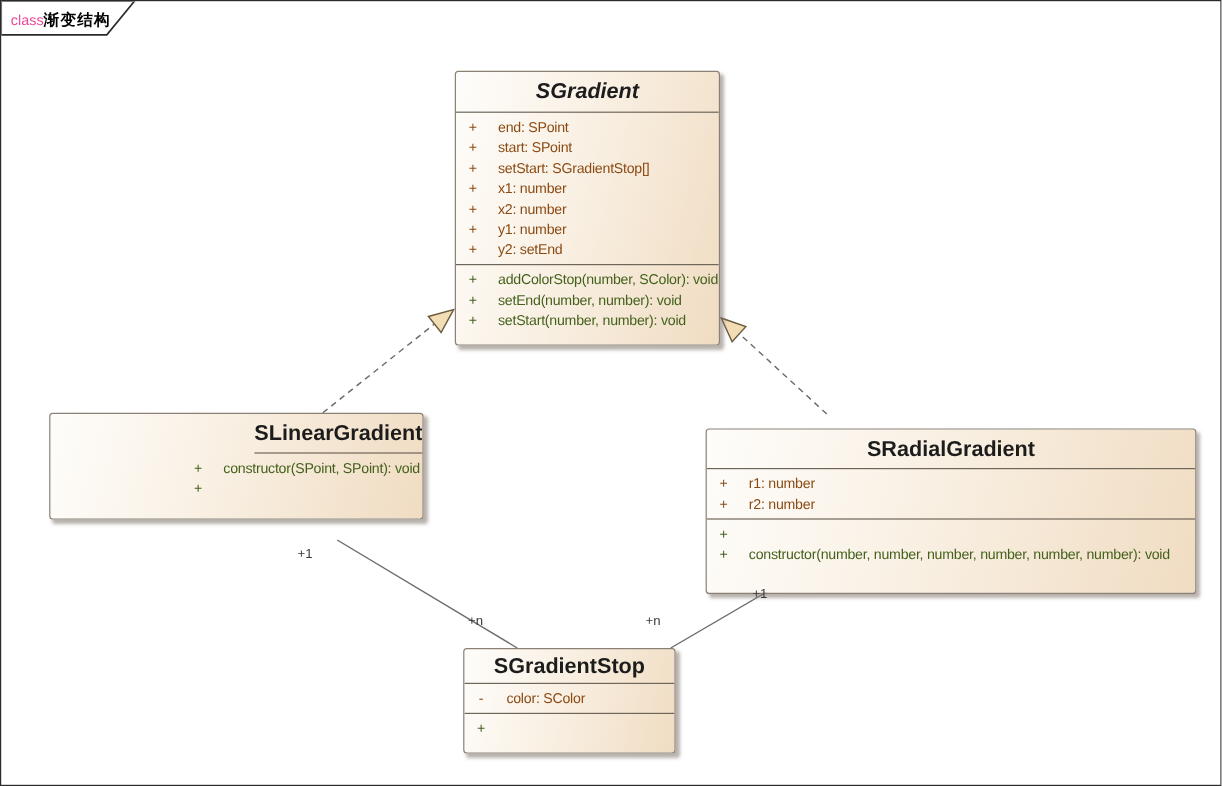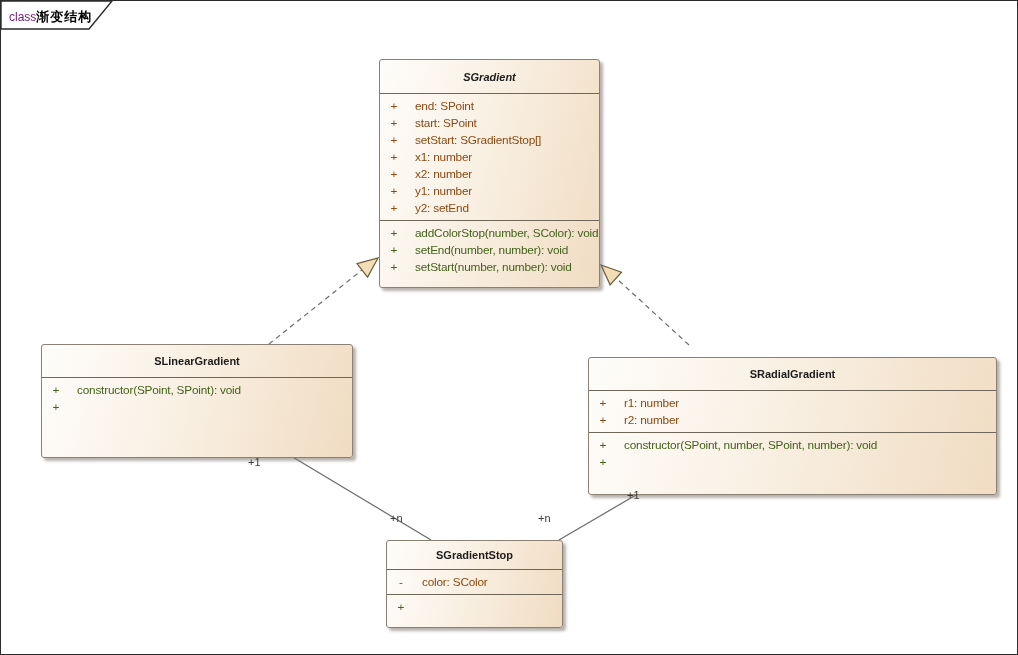--- a/index.html
+++ b/index.html
@@ -1,29 +1,29 @@
 <!DOCTYPE html>
 <html style="--attr-color: #8b4a13; --op-color: #44611c;"><head>
 <meta charset="utf-8">
 <style>
   html,body{margin:0;padding:0;background:#e8e8e8;font-family:"Liberation Sans",sans-serif;}
   #canvas{position:relative;width:1016px;height:653px;background:#ffffff;border:1px solid #2b2b2b;overflow:hidden;}
   
   #connector-svg{position:absolute;left:0;top:0;width:1018px;height:655px;pointer-events:none;}
   
   #frame-tab-text{position:absolute;left:8px;top:5px;height:22px;display:flex;align-items:center;white-space:nowrap;}
-  #frame-tab-text .kw{font-size:12px;color:#701a75;}
+  #frame-tab-text .kw{font-size:12px;color:#ec4899;}
   #frame-tab-text .nm{font-size:13px;font-weight:bold;color:#000;letter-spacing:1px;}
   
   .uml-class{position:absolute;display:flex;flex-direction:column;box-sizing:border-box;
     background:linear-gradient(105deg,#fefdfb 0%,#f9f0e3 45%,#f0dcc2 100%);
     border:1px solid #8a8174;border-radius:3px;overflow:hidden;
     box-shadow:3px 3px 3px rgba(125,115,105,.55);}
   .cls-title{height:32px;flex:none;display:flex;align-items:center;justify-content:center;
-    font-weight:bold;font-size:11px;color:#1c1c1c;border-bottom:1px solid #6f665a;}
+    font-weight:bold;font-size:18px;color:#1c1c1c;border-bottom:1px solid #6f665a;}
   .cls-title.abstract{font-style:italic;}
   #cls-sgradient .cls-title{height:33px;}
   #cls-sgradientstop .cls-title{height:28px;}
   .compartment{flex:none;padding:4px 2px 3px 0;}
   .compartment.ops{flex:1;}
   .compartment.ops.after-attrs{border-top:1px solid #6f665a;}
   .member{display:flex;line-height:17px;font-size:11.8px;white-space:nowrap;}
   .member .vis{flex:none;width:12px;margin-left:8px;text-align:center;}
   .member .sig{margin-left:15px;letter-spacing:-0.2px;}
   .compartment.attrs .member{color:var(--attr-color,#8b4a13);}
@@ -97,21 +97,21 @@
           <span class="vis">+</span>
           <span class="sig">setEnd(number, number): void</span>
         </div>
         <div class="member">
           <span class="vis">+</span>
           <span class="sig">setStart(number, number): void</span>
         </div>
       </div>
   </div>
 
-  <div class="uml-class" id="cls-slineargradient" style="left:40px;top:343px;width:312px;height:114px;">
+  <div class="uml-class" id="cls-slineargradient" style="left:40px;top:343px;width:312px;height:89px;align-items:flex-end;">
     <div class="cls-title">SLinearGradient</div>
     <div class="compartment ops">
         <div class="member">
           <span class="vis">+</span>
           <span class="sig">constructor(SPoint, SPoint): void</span>
         </div>
         <div class="member">
           <span class="vis">+</span>
         </div>
       </div>
@@ -125,24 +125,24 @@
           <span class="sig">r1: number</span>
         </div>
         <div class="member">
           <span class="vis">+</span>
           <span class="sig">r2: number</span>
         </div>
       </div>
     <div class="compartment ops after-attrs">
         <div class="member">
           <span class="vis">+</span>
-          <span class="sig">constructor(SPoint, number, SPoint, number): void</span>
         </div>
         <div class="member">
           <span class="vis">+</span>
+          <span class="sig">constructor(number, number, number, number, number, number): void</span>
         </div>
       </div>
   </div>
 
   <div class="uml-class" id="cls-sgradientstop" style="left:385px;top:539px;width:177px;height:88px;">
     <div class="cls-title">SGradientStop</div>
     <div class="compartment attrs">
         <div class="member">
           <span class="vis">-</span>
           <span class="sig">color: SColor</span>

